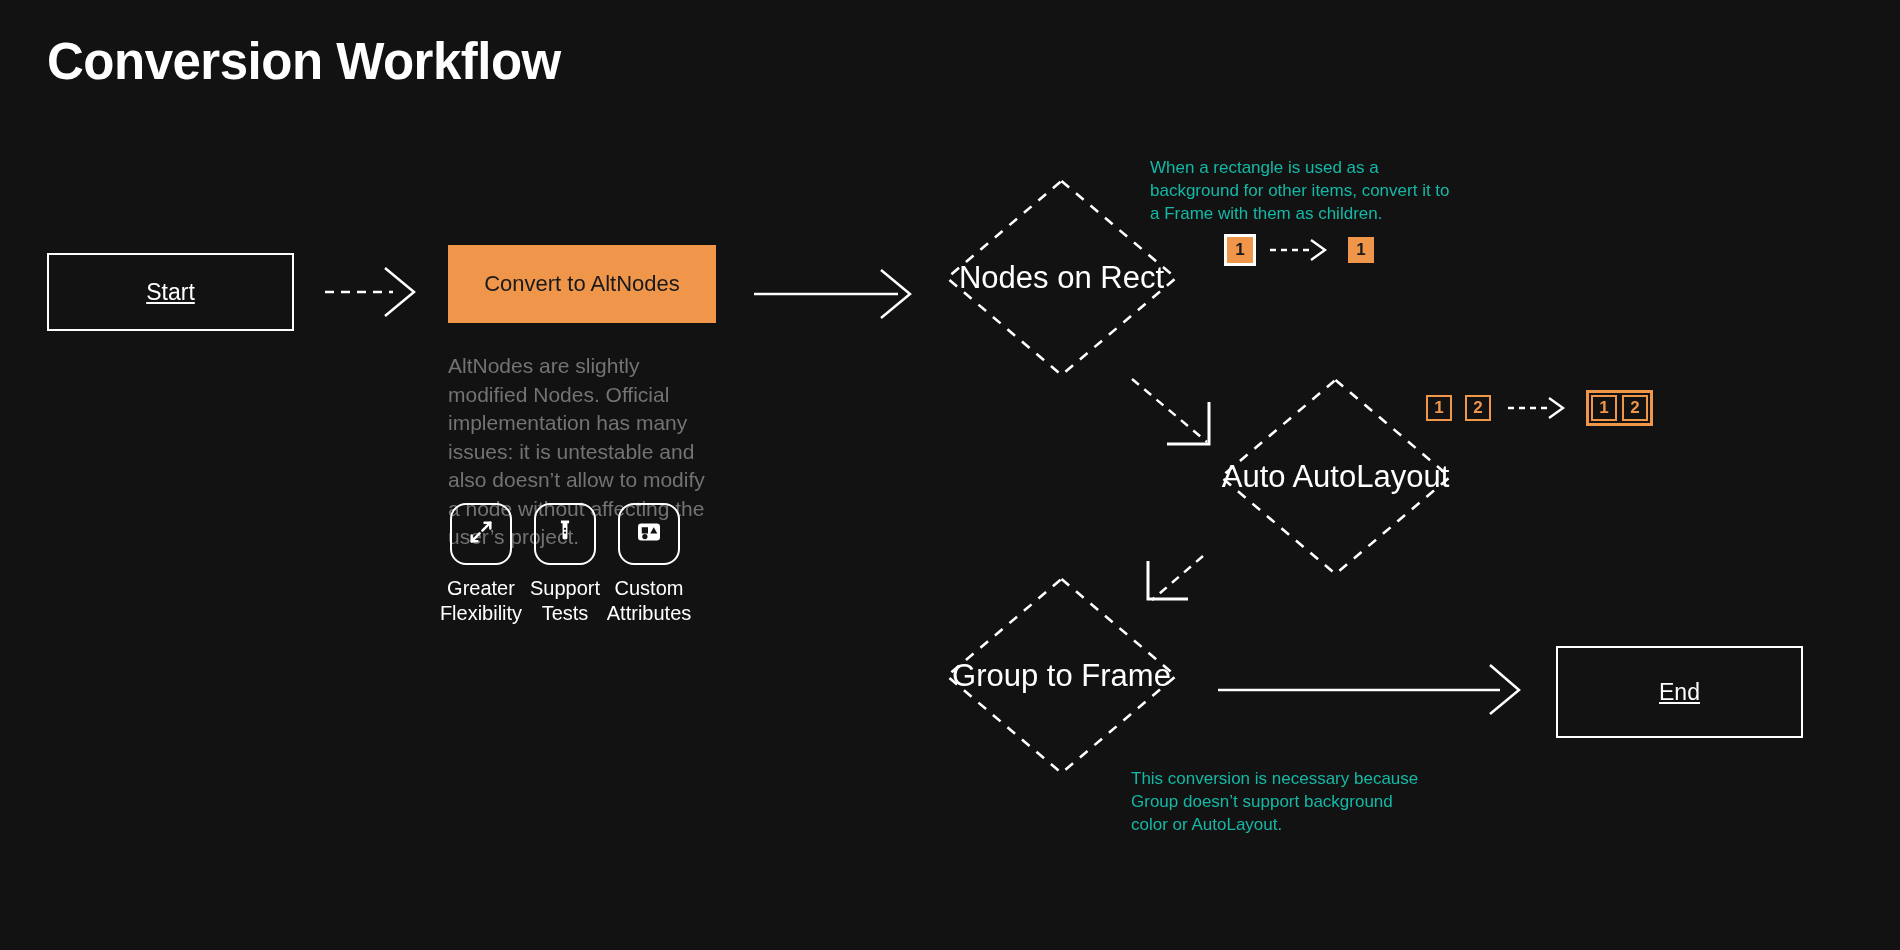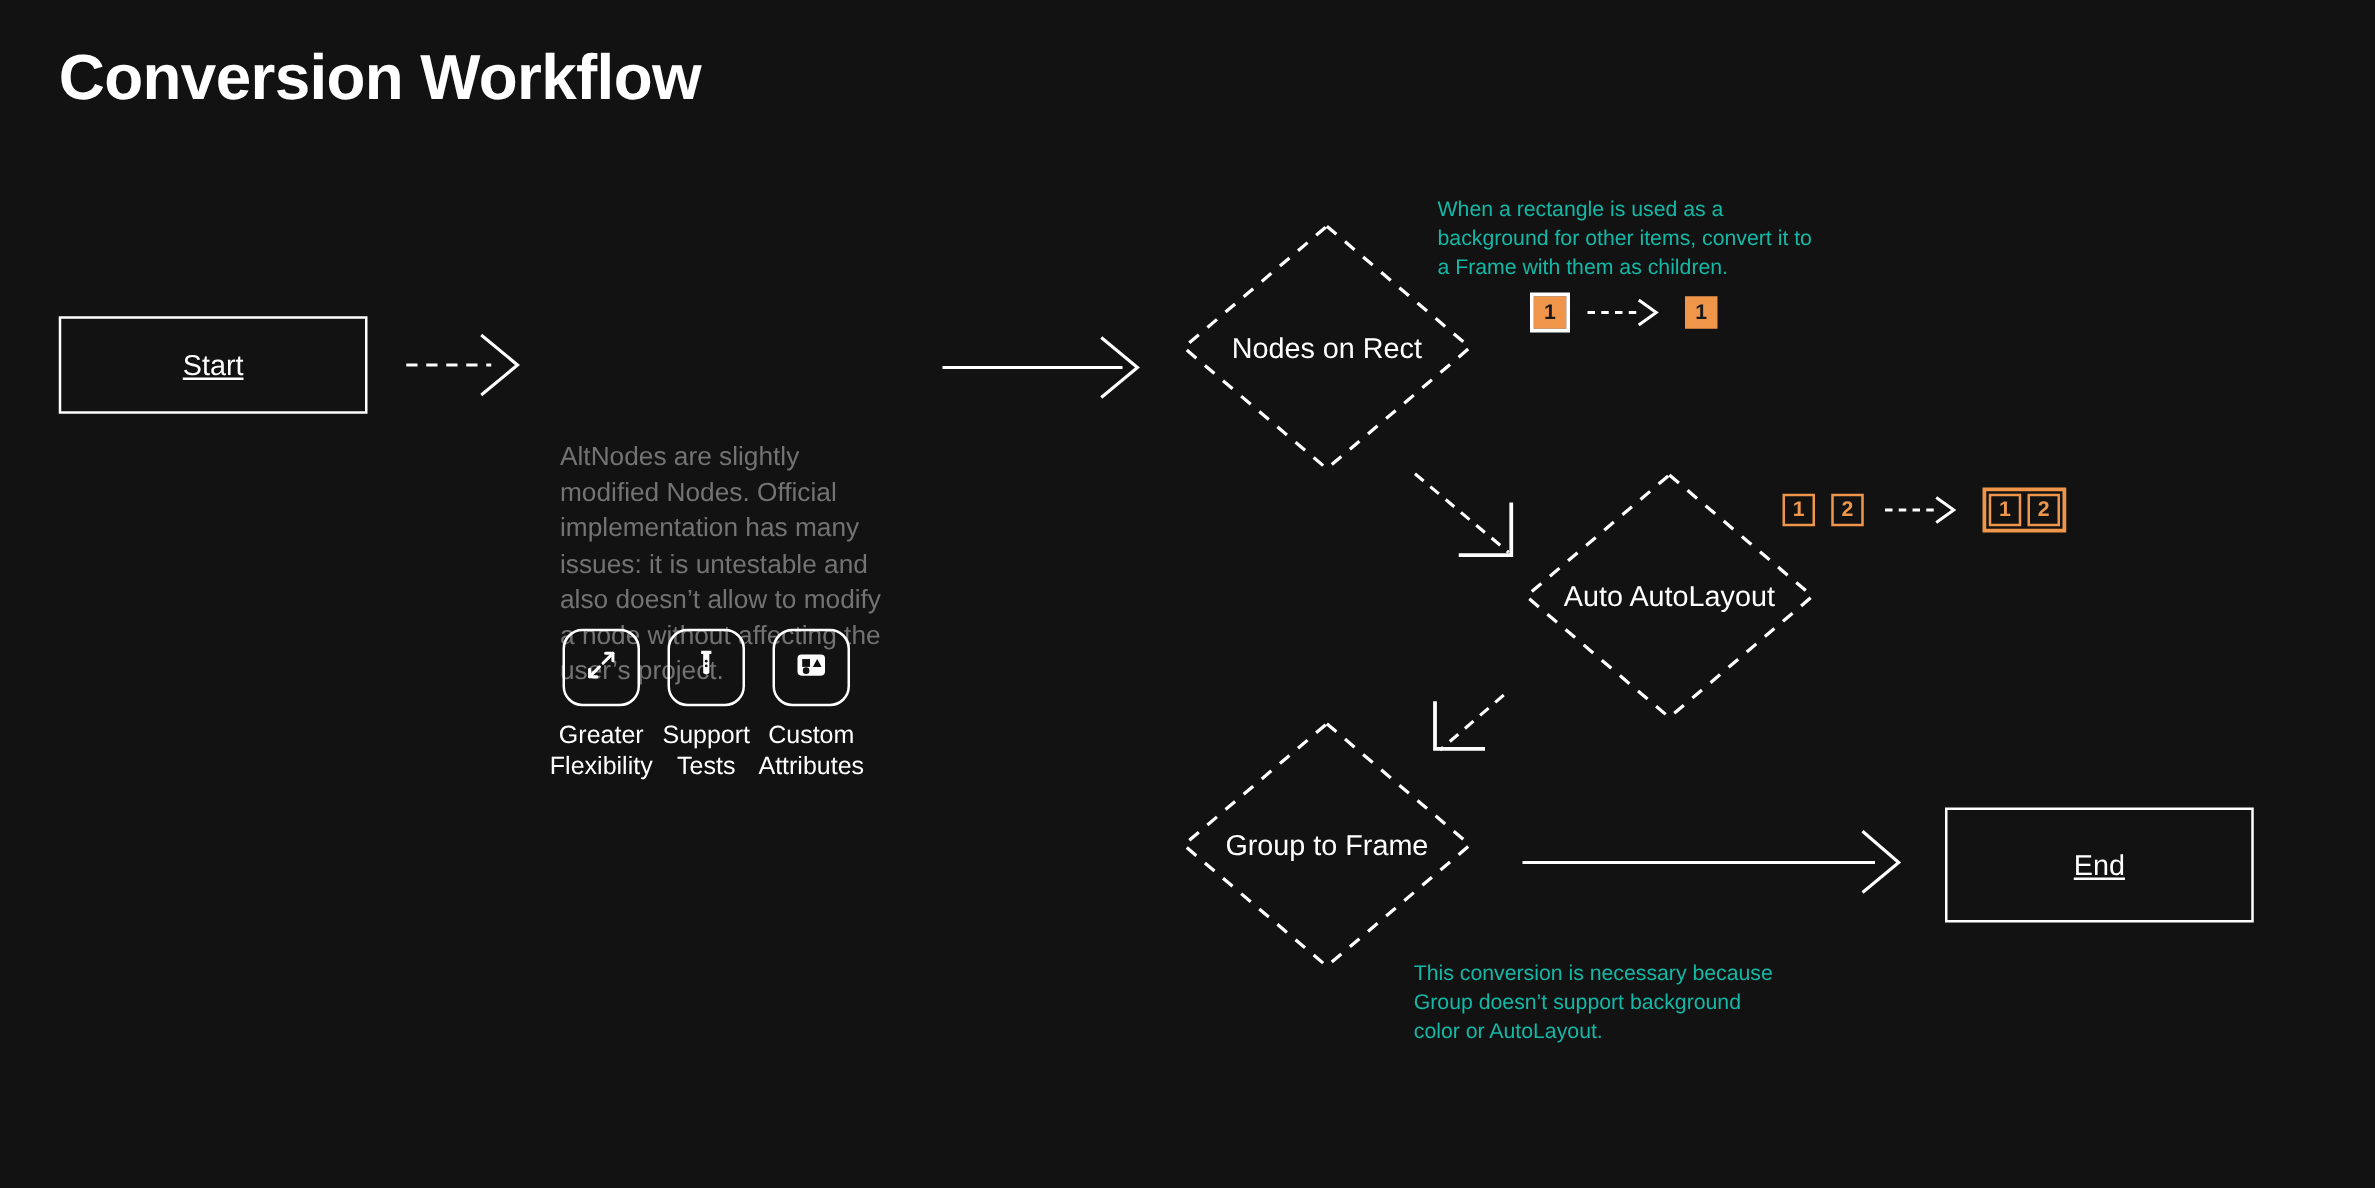--- a/index.html
+++ b/index.html
@@ -119,21 +119,21 @@
   }
   .diamond-shape {
     position: absolute;
     left: 0; top: 0;
     width: 100%;
     height: 100%;
   }
   .diamond-label {
     position: relative;
     z-index: 2;
-    font-size: 23px;
+    font-size: 31px;
     color: #ffffff;
     white-space: nowrap;
     text-align: center;
   }
   #d-nodes-on-rect { left: 944px; top: 178px; width: 235px; height: 200px; }
   #d-auto-autolayout { left: 1218px; top: 377px; width: 235px; height: 200px; }
   #d-group-to-frame { left: 944px; top: 576px; width: 235px; height: 200px; }
 
   
   .annotation {
@@ -232,20 +232,23 @@
     <g>
       <line x1="1218" y1="690" x2="1500" y2="690" stroke="#ffffff" stroke-width="2.5"></line>
       <polyline points="1490,665 1519,690 1490,714" fill="none" stroke="#ffffff" stroke-width="2.5"></polyline>
     </g>
   </svg>
 
   <div class="term-box" id="start-box">
     <span>Start</span>
   </div>
 
+  <div class="process-box">
+    <span>Convert to AltNodes</span>
+  </div>
 
   <div class="desc-text">AltNodes are slightly modified Nodes. Official implementation has many issues: it is untestable and also doesn’t allow to modify a node without affecting the user’s project.</div>
 
   <div class="features">
 
     <div class="feature">
       <div class="feature-icon-box">
         <span>
           <svg width="28" height="28" viewBox="0 0 24 24" fill="none" stroke="#ffffff" stroke-width="2.1" stroke-linecap="round" stroke-linejoin="round">
             <polyline points="15,4 20,4 20,9"></polyline>

